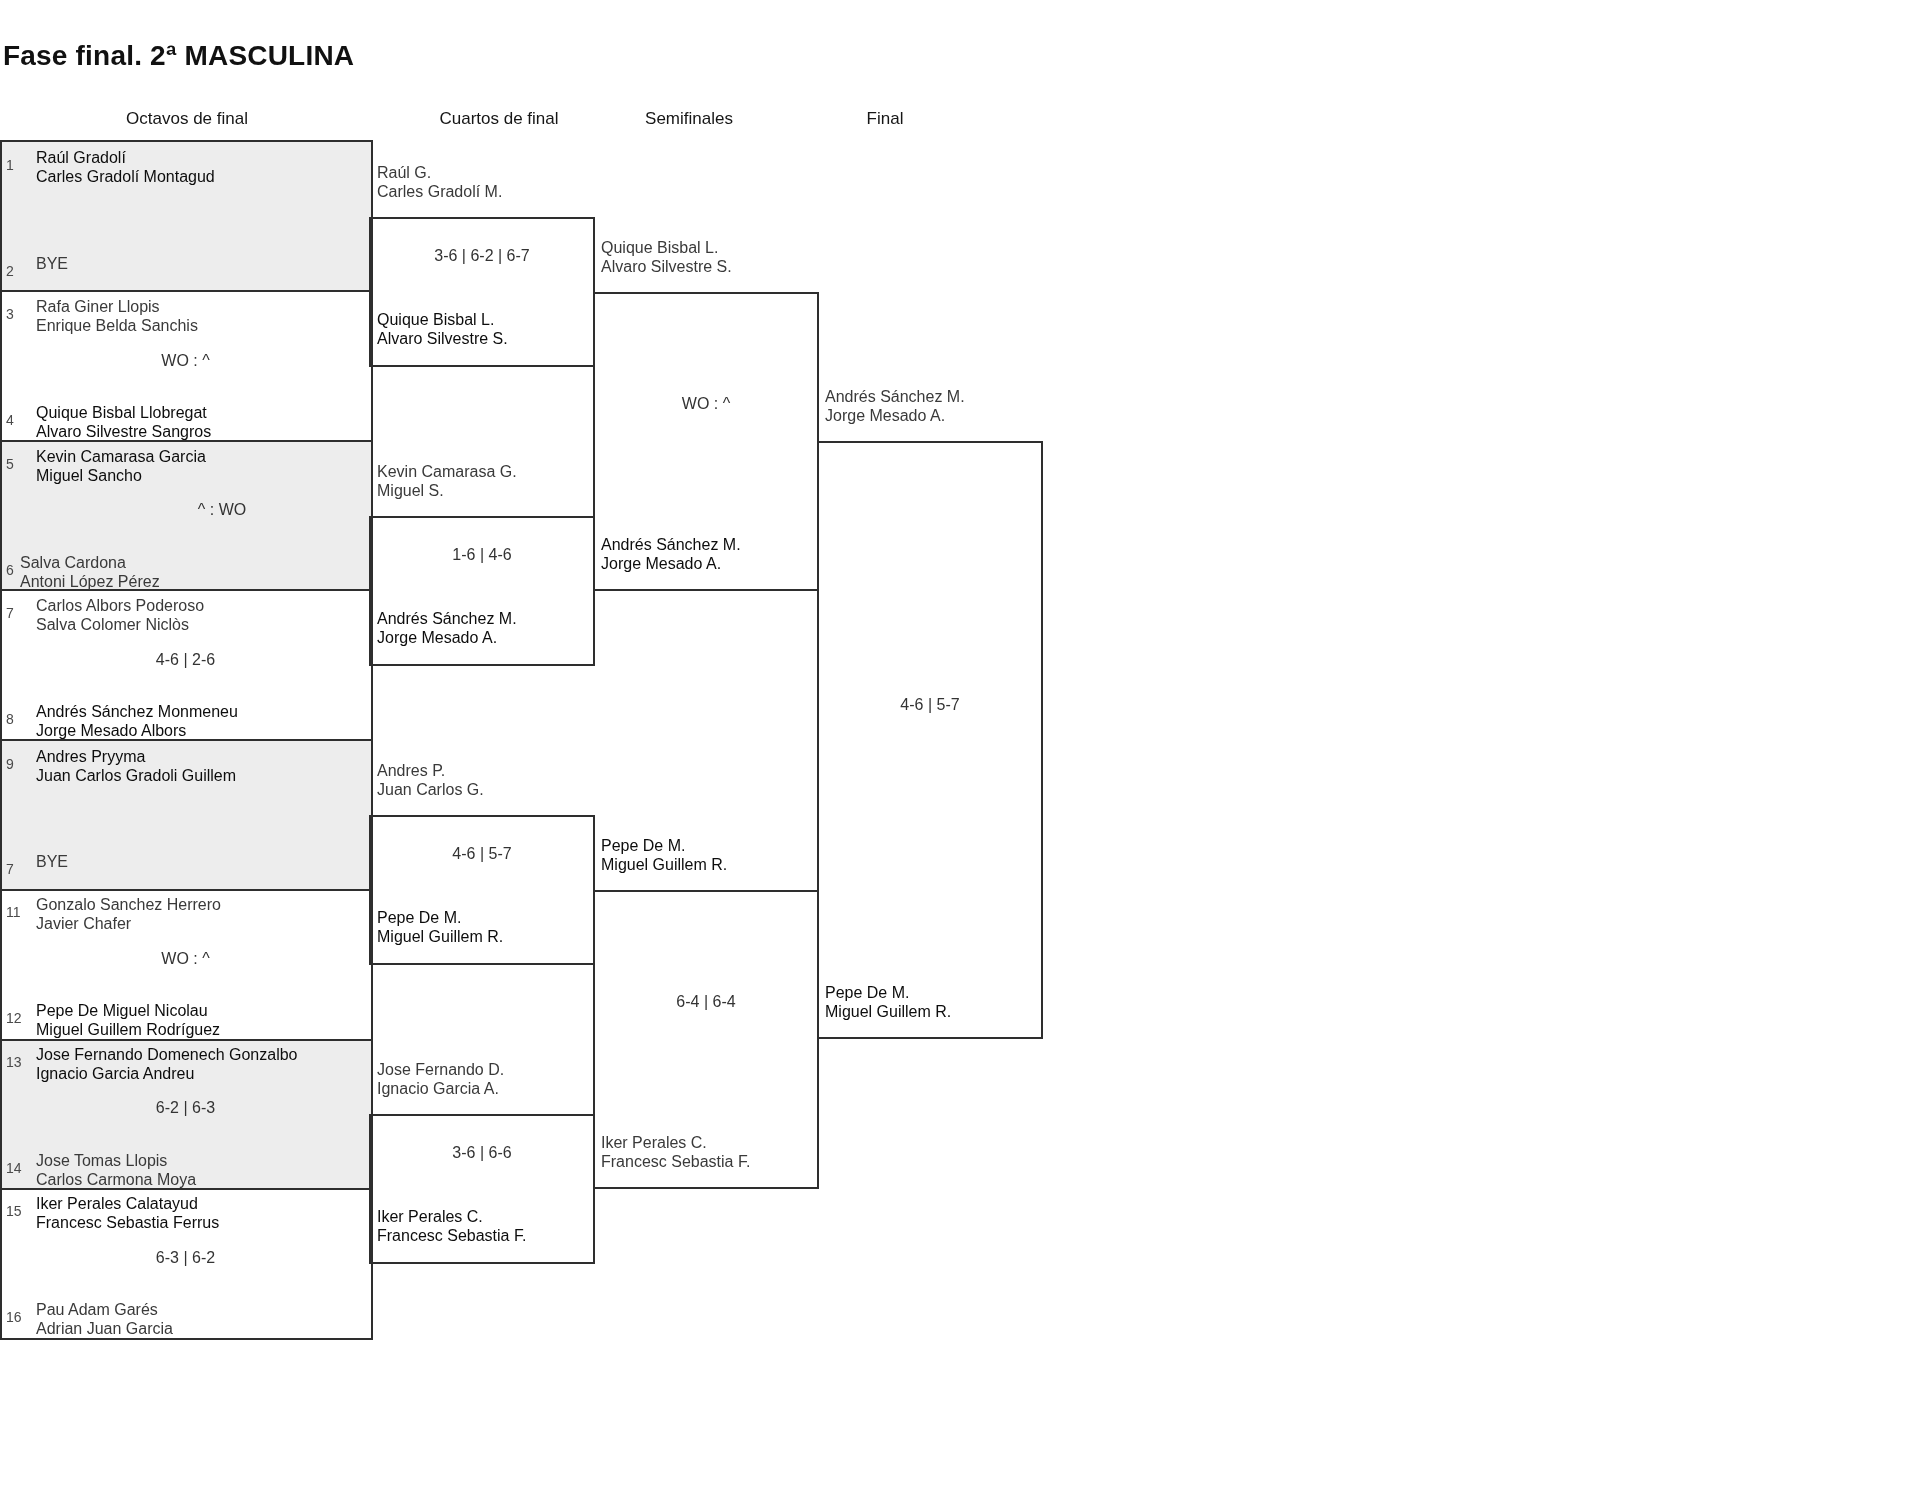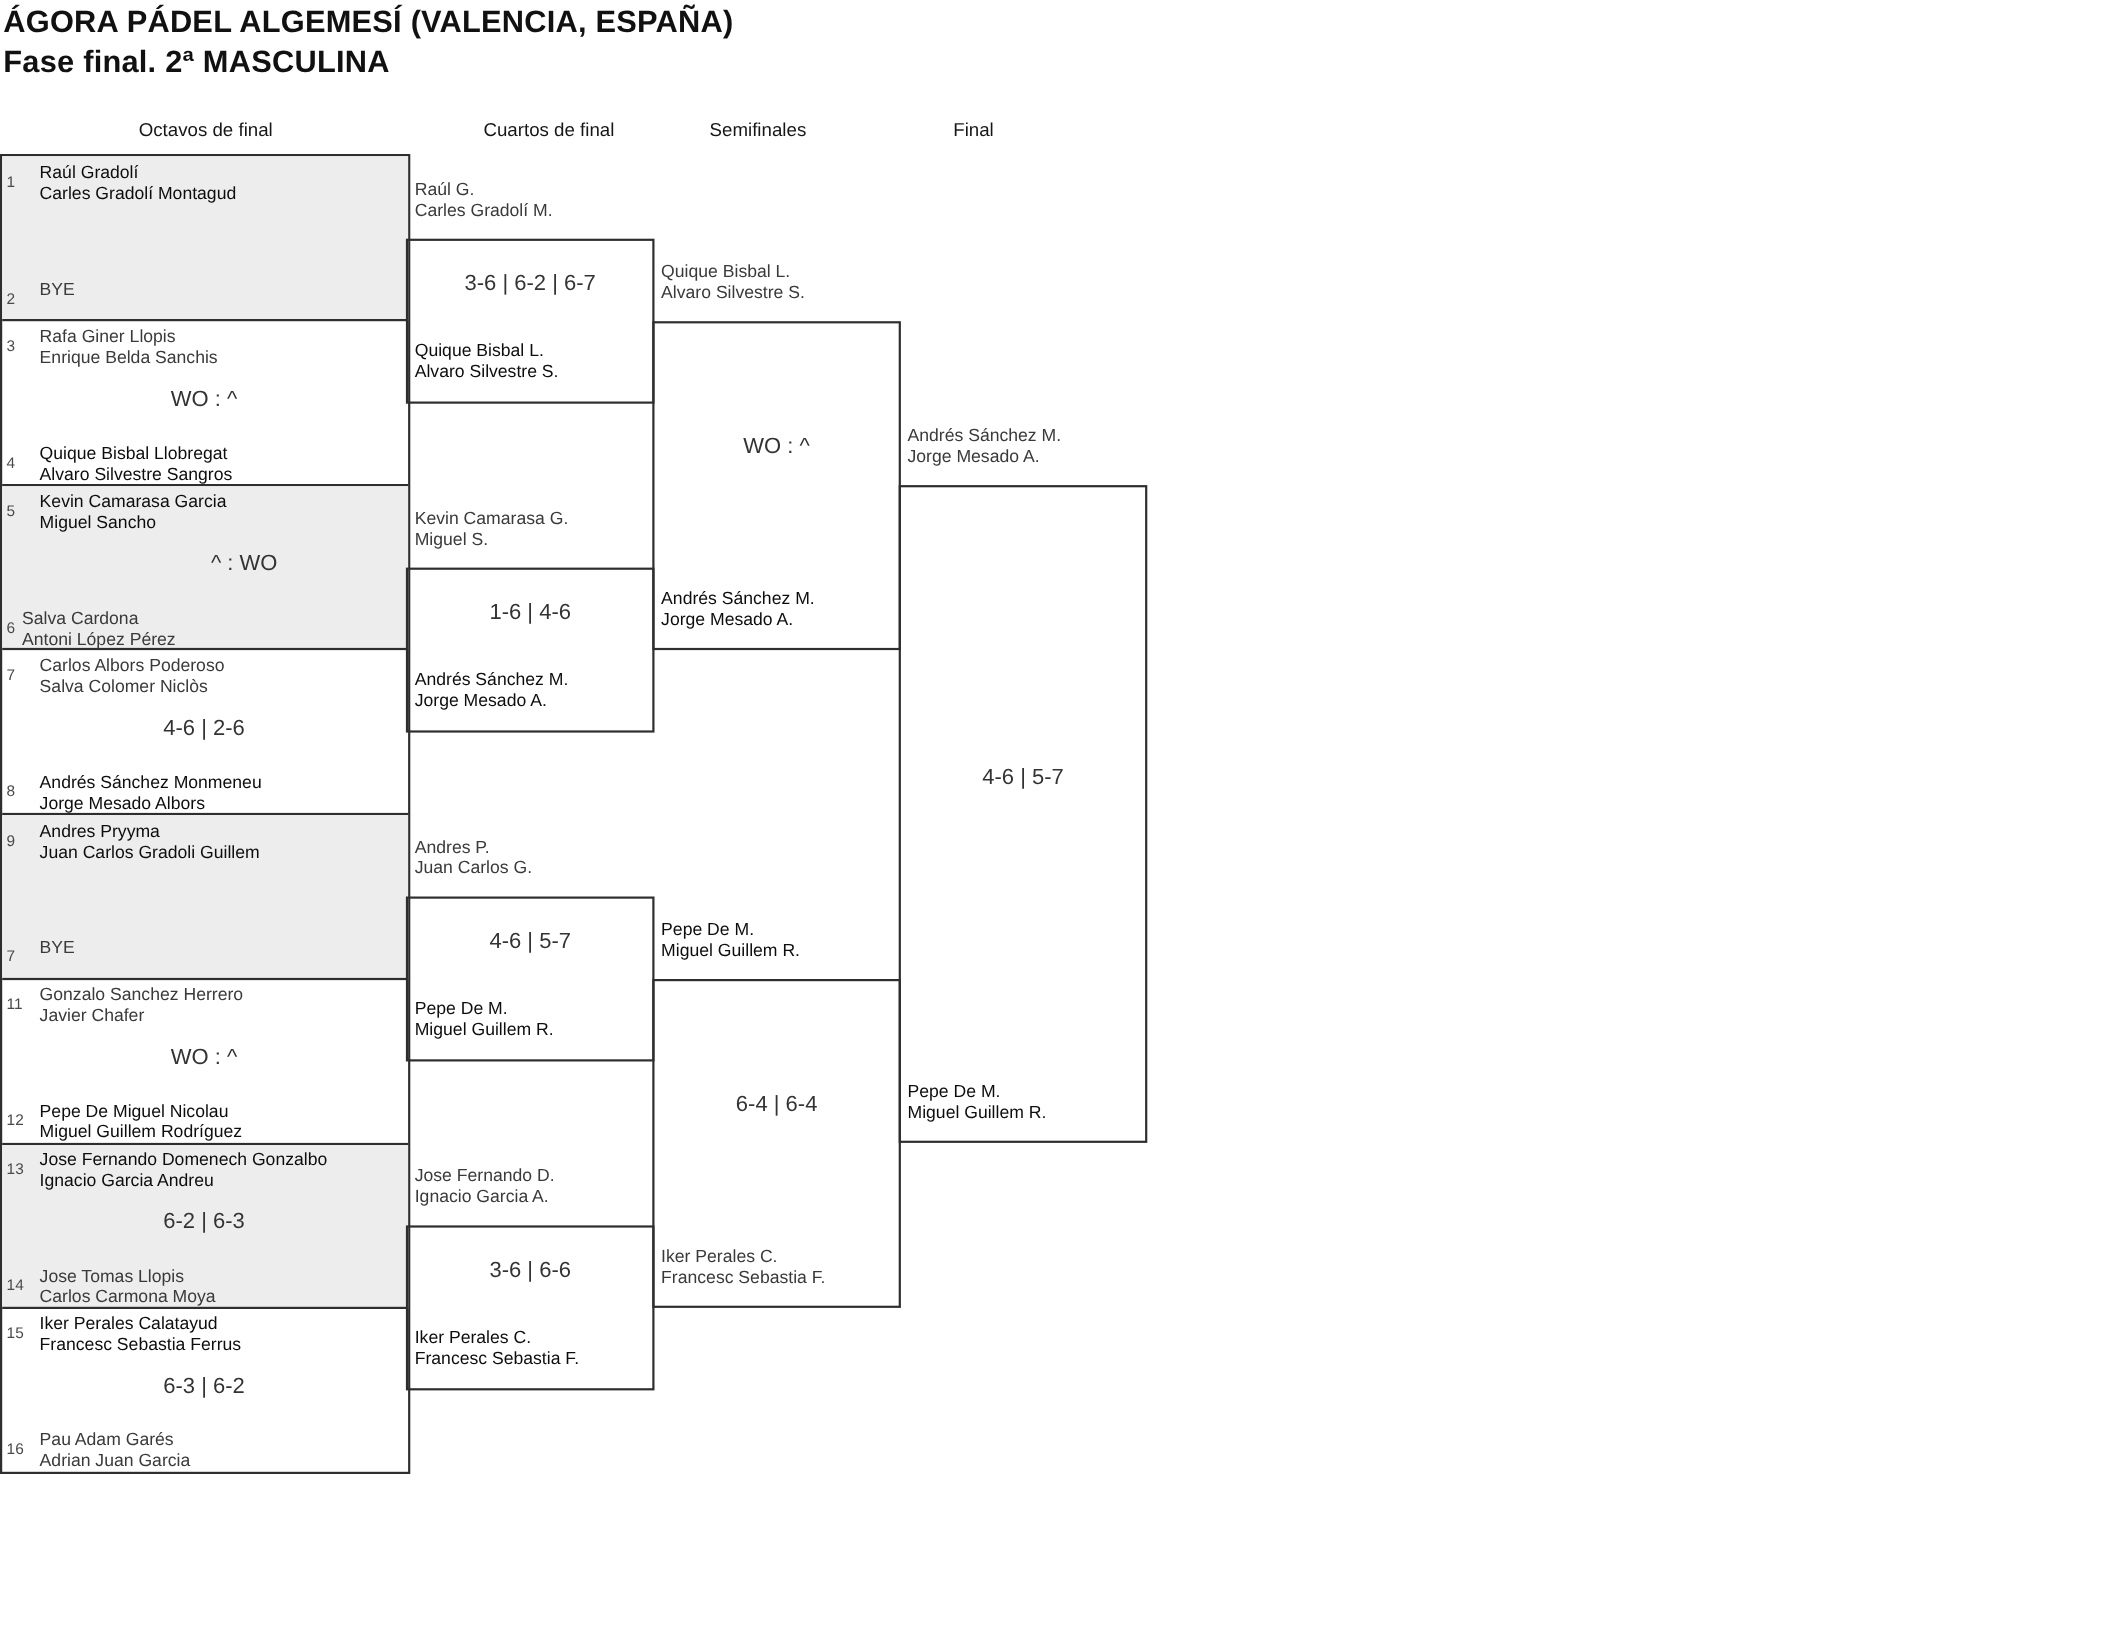--- a/index.html
+++ b/index.html
@@ -13,28 +13,27 @@
   .r16  { position:absolute; left:0; top:140px; width:373px; height:1200px;
           border:2px solid #2e2e2e; box-sizing:border-box;
           display:flex; flex-direction:column; }
   .cell { flex:1; border-bottom:2px solid #2e2e2e; box-sizing:border-box; }
   .cell:last-child { border-bottom:none; }
   .cell.g { background:#ededed; }
   .box  { position:absolute; border:2px solid #2e2e2e; box-sizing:border-box; background:transparent; }
   .nm   { position:absolute; font-size:16px; line-height:19px; color:#3a3a3a; white-space:nowrap; }
   .nm.w { font-weight:400; color:#0d0d0d; }
   .seed { position:absolute; left:6px; width:28px; font-size:14px; color:#4a4a4a; }
-  .sc   { position:absolute; font-size:20px; color:#333; text-align:center; white-space:nowrap; }
+  .sc   { position:absolute; font-size:16px; color:#333; text-align:center; white-space:nowrap; }
 </style>
 </head>
 <body>
 
 <div id="root">
 
-  <div class="ttl">ÁGORA PÁDEL ALGEMESÍ (VALENCIA, ESPAÑA)</div>
   <div class="sub">Fase final. 2ª MASCULINA</div>
 
   <div class="rh" style="left:37px">Octavos de final</div>
   <div class="rh" style="left:349px">Cuartos de final</div>
   <div class="rh" style="left:539px">Semifinales</div>
   <div class="rh" style="left:735px">Final</div>
 
   <div class="r16">
     <div class="cell g"></div>
     <div class="cell"></div>

